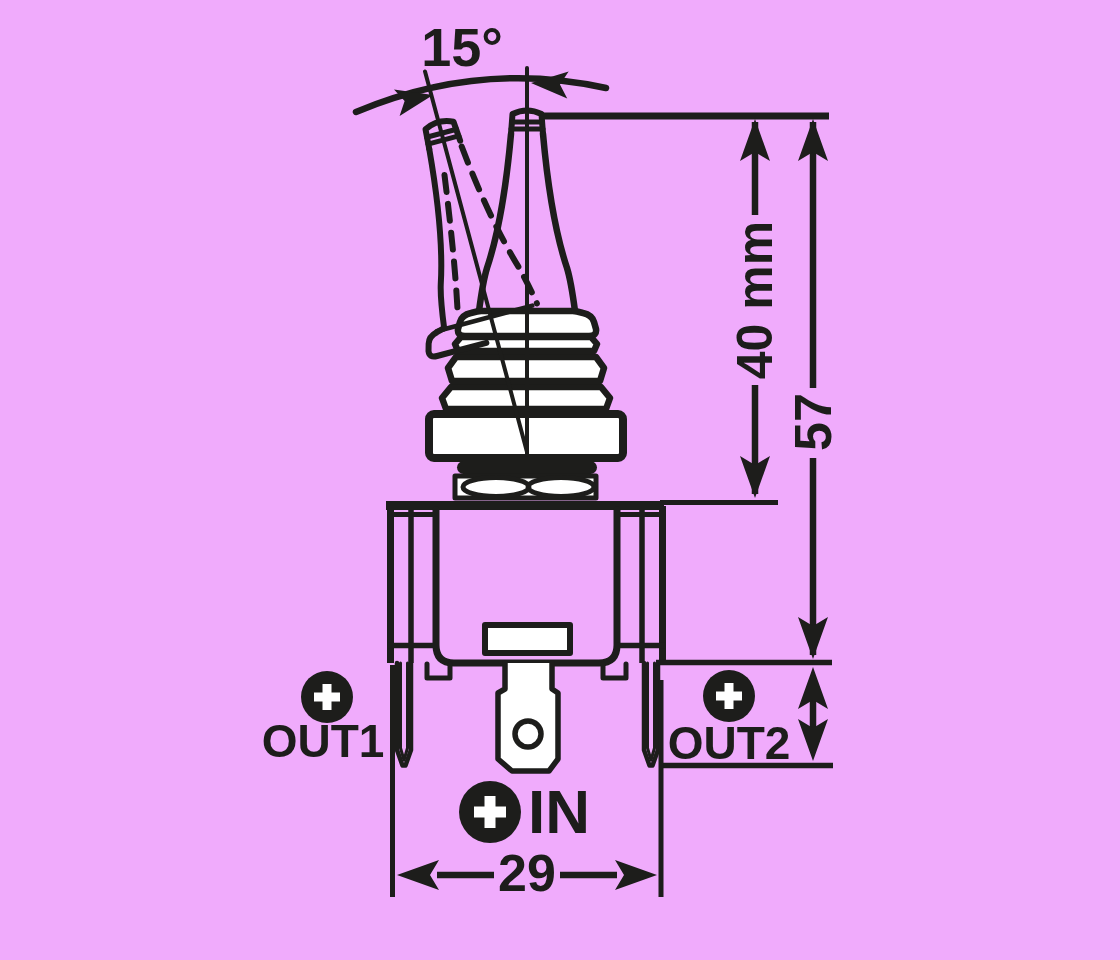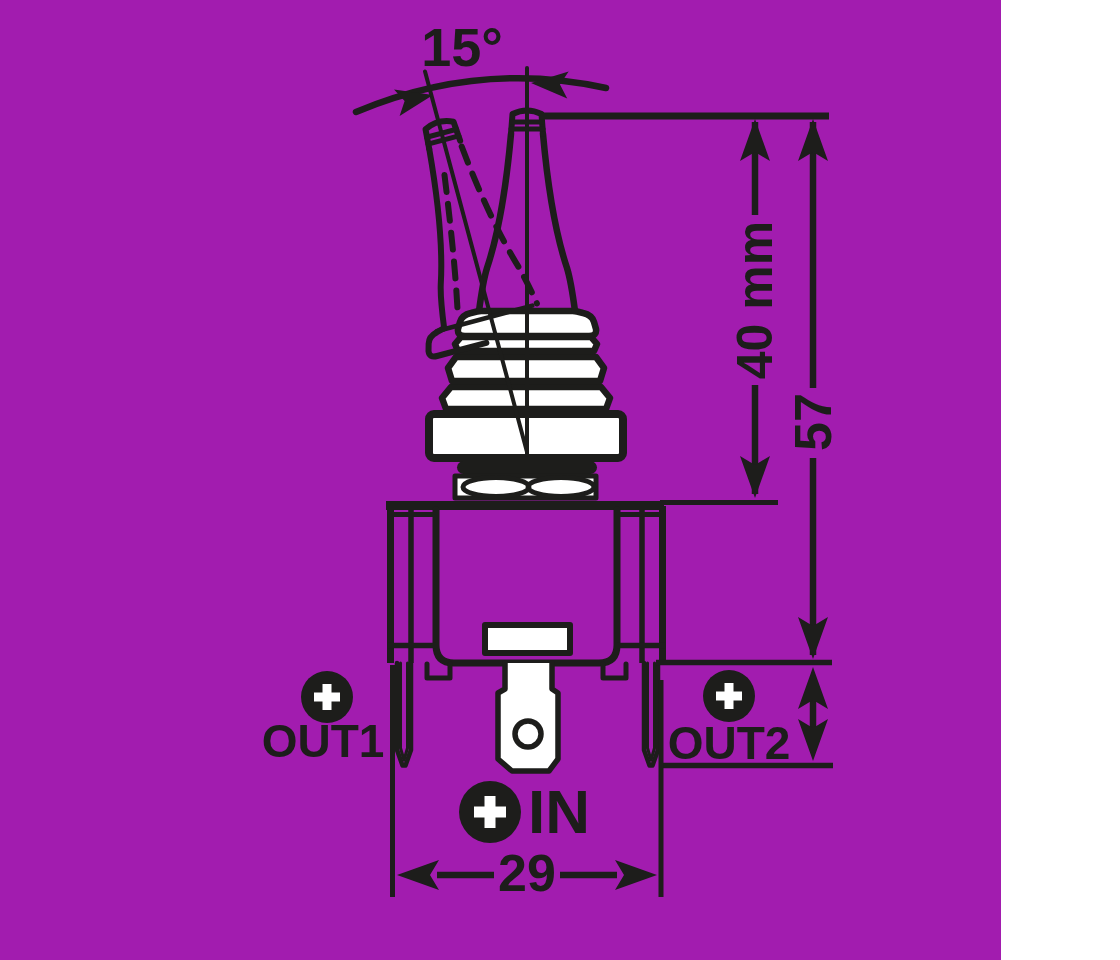--- a/index.html
+++ b/index.html
@@ -2,23 +2,23 @@
 <html><head>
 <meta charset="utf-8">
 <style>
   html, body {
     margin: 0;
     padding: 0;
     background: #ffffff;
   }
   .stage {
     position: relative;
-    width: 1001px;
+    width: 1120px;
     height: 960px;
-    background: #a21caf;
+    background: #f0abfc;
     overflow: hidden;
   }
   svg { display: block; }
   text {
     font-family: "Liberation Sans", "DejaVu Sans", sans-serif;
     font-weight: bold;
     fill: #1d1d1b;
   }
   .ink       { stroke: #1d1d1b; fill: none; stroke-linecap: round; stroke-linejoin: round; }
   .ink-butt  { stroke: #1d1d1b; fill: none; stroke-linecap: butt; }

